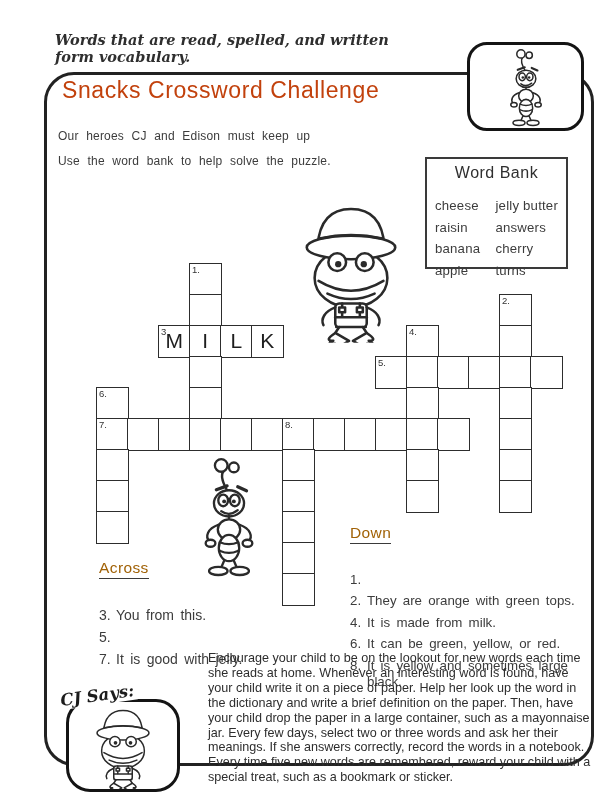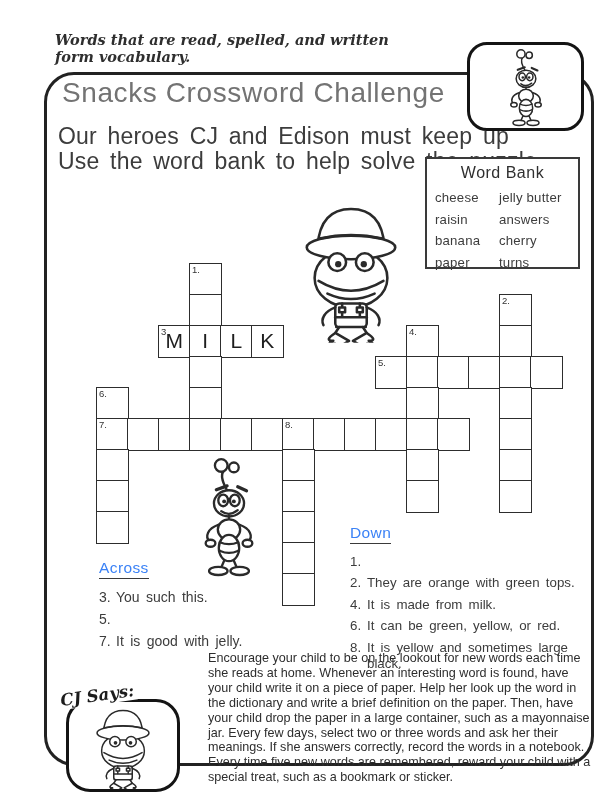--- a/index.html
+++ b/index.html
@@ -6,52 +6,52 @@
   #page{position:relative;width:602px;height:800px;background:#fff;overflow:hidden;
         font-family:"Liberation Sans",sans-serif;color:#383838;}
 
   .tagline{position:absolute;left:55px;top:31px;width:360px;
            font-family:"DejaVu Serif",serif;font-style:italic;font-weight:600;
            font-size:14.5px;color:#2e2e2e;}
 
   .main-box{position:absolute;left:44px;top:72px;width:550px;height:694px;
             border:3px solid #222;border-radius:30px;background:#fff;box-sizing:border-box;}
 
-  .title{position:absolute;left:62px;top:77px;font-size:28px;letter-spacing:.6px;
-         color:#737373;font-weight:500;}
+  .title{position:absolute;left:62px;top:77px;font-size:23px;letter-spacing:.6px;
+         color:#c2410c;font-weight:500;}
   .subtitle{position:absolute;left:63px;top:106px;font-size:13px;letter-spacing:.4px;color:#4a4a4a;}
-  .intro{position:absolute;left:58px;top:124px;font-size:23px;line-height:24.5px;
+  .intro{position:absolute;left:58px;top:124px;font-size:12px;line-height:24.5px;
          word-spacing:4px;letter-spacing:.2px;color:#3c3c3c;}
 
-  .word-bank{position:absolute;left:425px;top:157px;width:155px;height:112px;
+  .word-bank{position:absolute;left:425px;top:157px;width:143px;height:112px;
              border:2.2px solid #3a3a3a;background:#fff;box-sizing:border-box;}
   .wb-title{text-align:center;margin-top:5px;font-size:16px;letter-spacing:.5px;color:#2f2f2f;}
-  .wb-cols{display:flex;padding:5px 8px 0 8px;}
+  .wb-cols{display:flex;padding:5px 8px 0 8px;margin-top:8px;}
   .wb-col1{width:64px;}
   .wb-col2{flex:1;}
   .wb-item{font-size:13.2px;line-height:21.5px;letter-spacing:.2px;color:#3c3c3c;white-space:nowrap;}
 
   .ant-box{position:absolute;left:467px;top:42px;width:117px;height:89px;
            border:3.5px solid #141414;border-radius:20px;background:#fff;box-sizing:border-box;
            display:flex;align-items:center;justify-content:center;}
 
   .crossword{position:absolute;left:96px;top:263px;width:467px;height:343px;}
   .cw-cell{position:absolute;width:32.5px;height:32.5px;border:1.6px solid #2d2d2d;
            background:#fff;box-sizing:border-box;}
   .cw-num{position:absolute;top:0;left:2px;font-size:9.5px;color:#333;}
   .cw-letter{position:absolute;inset:0;display:flex;align-items:center;justify-content:center;
              font-size:21px;color:#1e1e1e;letter-spacing:0;}
 
   .char{position:absolute;}
   .char svg{display:block;width:100%;height:100%;}
 
   .clues-across{position:absolute;left:99px;top:559px;width:190px;}
   .clues-down{position:absolute;left:350px;top:524px;width:230px;}
-  .clue-heading{display:inline-block;font-size:15.5px;color:#3b82f6;letter-spacing:.4px;
-                border-bottom:1.6px solid #3a3a3a;padding-bottom:1px;margin-bottom:4px;}
+  .clue-heading{display:inline-block;font-size:15.5px;color:#a16207;letter-spacing:.4px;
+                border-bottom:1.6px solid #3a3a3a;padding-bottom:1px;margin-bottom:22px;}
   .clue{display:flex;margin-top:6px;font-size:14px;line-height:16px;color:#3c3c3c;word-spacing:2.5px;}
   .clues-down .clue{font-size:13.3px;margin-top:5.5px;}
   .clue-num{flex:0 0 17px;}
   .clue-text{max-width:158px;}
   .clues-down .clue-text{max-width:210px;}
 
   .note{position:absolute;left:208px;top:651px;width:384px;font-size:12.6px;
         line-height:14.9px;color:#2d2d2d;}
 
   .cj-box{position:absolute;left:66px;top:699px;width:114px;height:93px;
@@ -132,21 +132,21 @@
     <div>Use the word bank to help solve the puzzle.</div>
   </div>
 
   <div class="word-bank">
     <div class="wb-title">Word Bank</div>
     <div class="wb-cols">
       <div class="wb-col1">
           <div class="wb-item">cheese</div>
           <div class="wb-item">raisin</div>
           <div class="wb-item">banana</div>
-          <div class="wb-item">paper</div>
+          <div class="wb-item">apple</div>
         </div>
       <div class="wb-col2">
           <div class="wb-item">jelly butter</div>
           <div class="wb-item">answers</div>
           <div class="wb-item">cherry</div>
           <div class="wb-item">turns</div>
         </div>
     </div>
   </div>
 
@@ -239,21 +239,21 @@
     <svg viewBox="0 0 72 126">
         <use href="#ant-edison"></use>
       </svg>
   </div>
 
   <div class="clues-across">
     <div class="clue-heading">Across</div>
     <div>
         <div class="clue">
           <span class="clue-num">3.</span>
-          <span class="clue-text">You such this.</span>
+          <span class="clue-text">You from this.</span>
         </div>
         <div class="clue">
           <span class="clue-num">5.</span>
         </div>
         <div class="clue">
           <span class="clue-num">7.</span>
           <span class="clue-text">It is good with jelly.</span>
         </div>
       </div>
   </div>

